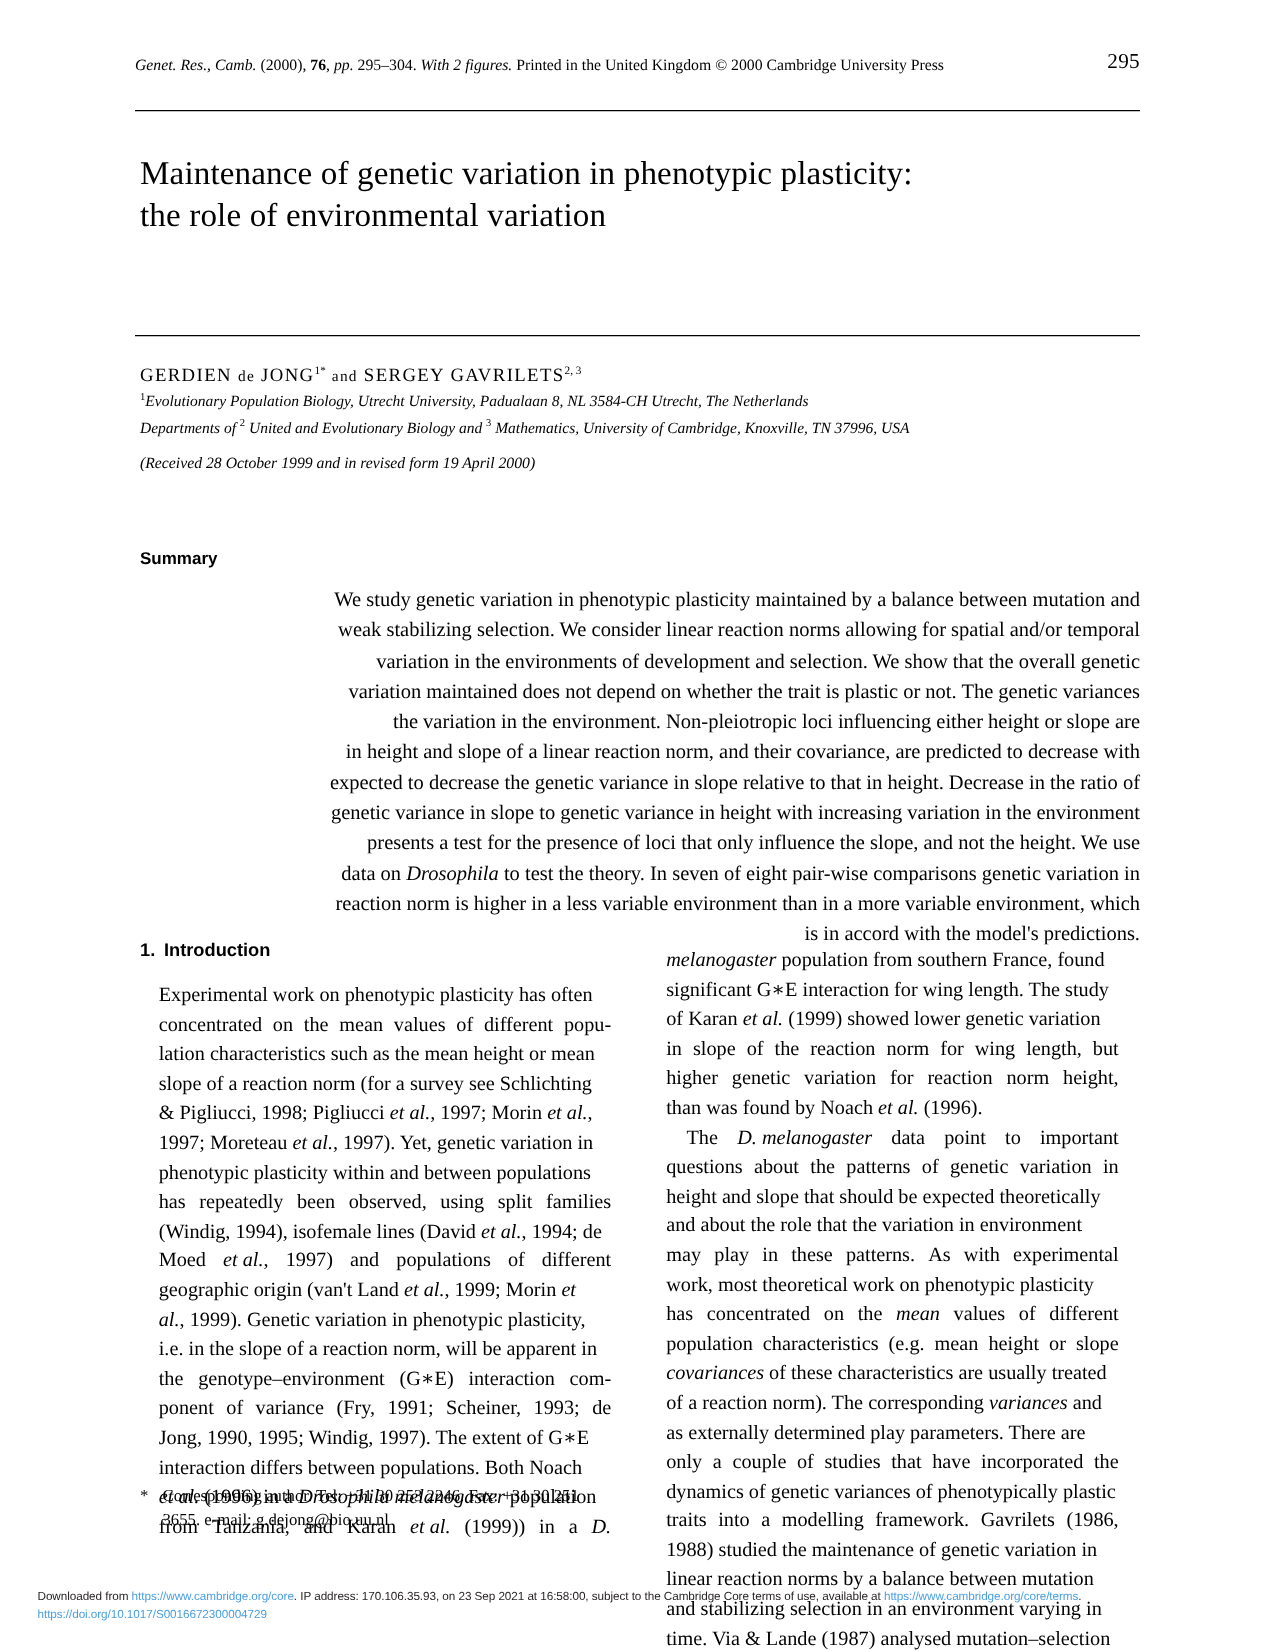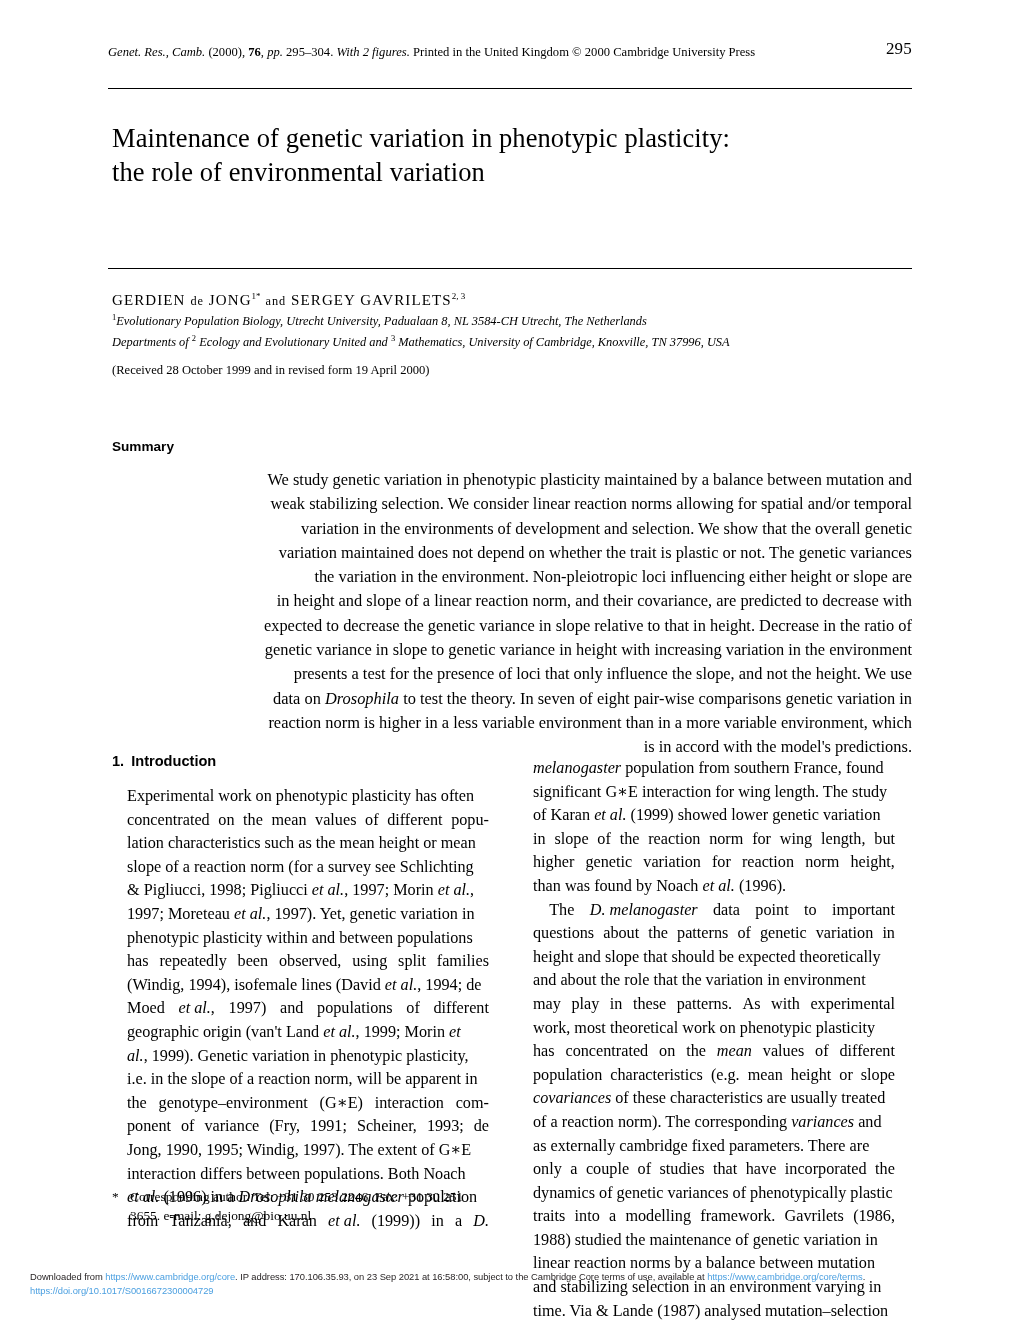--- a/index.html
+++ b/index.html
@@ -89,20 +89,21 @@
     line-height: 16.5px;
   }
   .affil sup { font-size: 8.5px; font-style: normal; vertical-align: super; }
 
   .received {
     position: absolute;
     left: 112px;
     top: 363px;
     width: 800px;
     font-size: 12.6px;
+    font-style: italic;
   }
 
   
   .summary-head {
     position: absolute;
     left: 112px;
     top: 439px;
     font-size: 13.6px;
     font-weight: bold;
     font-family: "Liberation Sans", "DejaVu Sans", sans-serif;
@@ -205,21 +206,21 @@
     <span>GERDIEN</span>
     <span class="small-caps">de</span>
     <span>JONG</span><sup>1*</sup>
     <span class="small-caps">and</span>
     <span>SERGEY</span>
     <span>GAVRILETS</span><sup>2, 3</sup>
   </div>
 
   <div class="affil">
     <span class="ln"><sup>1</sup><span>Evolutionary Population Biology, Utrecht University, Padualaan 8, NL 3584-CH Utrecht, The Netherlands</span></span>
-    <span class="ln"><span>Departments of </span><sup>2</sup><span> Ecology and Evolutionary United and </span><sup>3</sup><span> Mathematics, University of Cambridge, Knoxville, TN 37996, USA</span></span>
+    <span class="ln"><span>Departments of </span><sup>2</sup><span> United and Evolutionary Biology and </span><sup>3</sup><span> Mathematics, University of Cambridge, Knoxville, TN 37996, USA</span></span>
   </div>
 
   <div class="received">(Received 28 October 1999 and in revised form 19 April 2000)</div>
 
   <div class="summary-head">Summary</div>
   <div class="summary-body">
     <span class="ln">We study genetic variation in phenotypic plasticity maintained by a balance between mutation and</span>
     <span class="ln">weak stabilizing selection. We consider linear reaction norms allowing for spatial and/or temporal</span>
     <span class="ln">variation in the environments of development and selection. We show that the overall genetic</span>
     <span class="ln">variation maintained does not depend on whether the trait is plastic or not. The genetic variances</span>
@@ -382,21 +383,21 @@
           <span>population</span>
           <span>characteristics</span>
           <span>(e.g.</span>
           <span>mean</span>
           <span>height</span>
           <span>or</span>
           <span>slope</span>
         </span>
       <span class="ln"><i>covariances</i> of these characteristics are usually treated</span>
       <span class="ln">of a reaction norm). The corresponding <i>variances</i> and</span>
-      <span class="ln">as externally cambridge fixed parameters. There are</span>
+      <span class="ln">as externally determined play parameters. There are</span>
       <span class="just">
           <span>only</span>
           <span>a</span>
           <span>couple</span>
           <span>of</span>
           <span>studies</span>
           <span>that</span>
           <span>have</span>
           <span>incorporated</span>
           <span>the</span>

